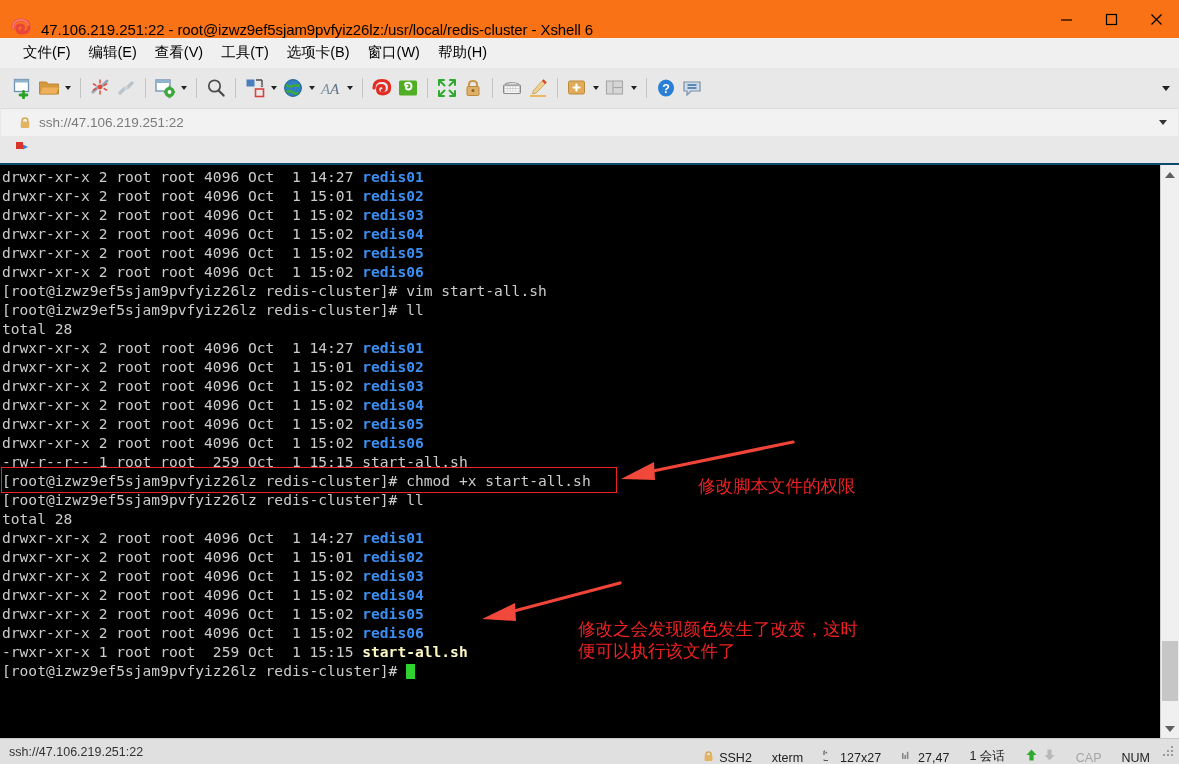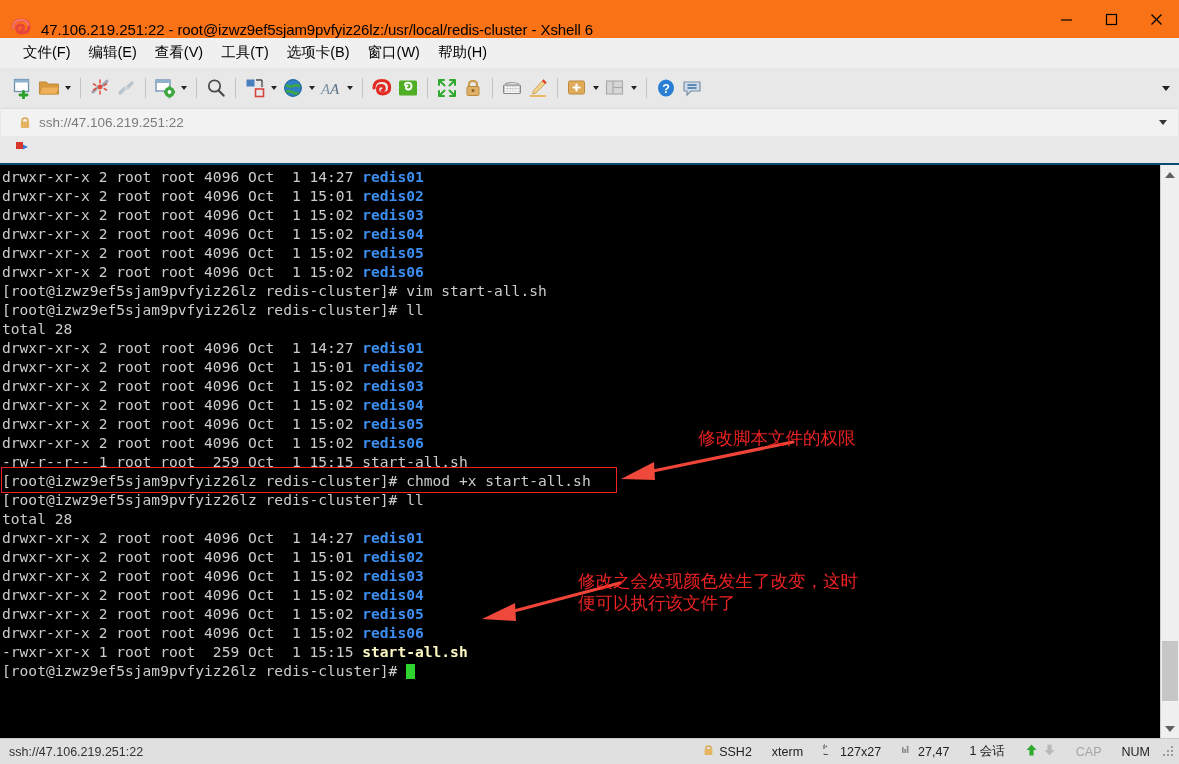--- a/index.html
+++ b/index.html
@@ -253,41 +253,42 @@
     position: absolute; left: 0; top: 0; right: 0; bottom: 0;
     pointer-events: none;
   }
   .anno-text {
     position: absolute;
     color: #ee2222;
     font-family: "Liberation Serif", "DejaVu Serif", serif;
     font-size: 17.5px;
     line-height: 22px;
     white-space: pre;
+    margin-top: 48px;
   }
   .anno-box {
     position: absolute;
     border: 1.5px solid #ee2222;
   }
 
   
   .statusbar {
     height: 26px; flex: 0 0 26px;
     background: #e0e0e0;
     display: flex; align-items: center;
     border-top: 1px solid #c8c8c8;
     font-size: 12.5px; color: #222;
   }
   .st-left {
     padding-left: 9px; flex: 0 0 auto;
     color: #333; font-size: 12.5px;
   }
   .st-spacer { flex: 1 1 auto; }
   .st-cell {
-    display: flex; align-items: center;
+    display: flex; align-items: flex-end;
     padding: 0 10px; height: 26px; white-space: nowrap;
     gap: 5px;
   }
   .st-dim { color: #a5a5a5; }
   .grip {
     width: 14px; height: 14px; margin-right: 3px; margin-left: 2px;
     position: relative;
   }
   .grip i {
     position: absolute; width: 2px; height: 2px; background: #9a9a9a;

